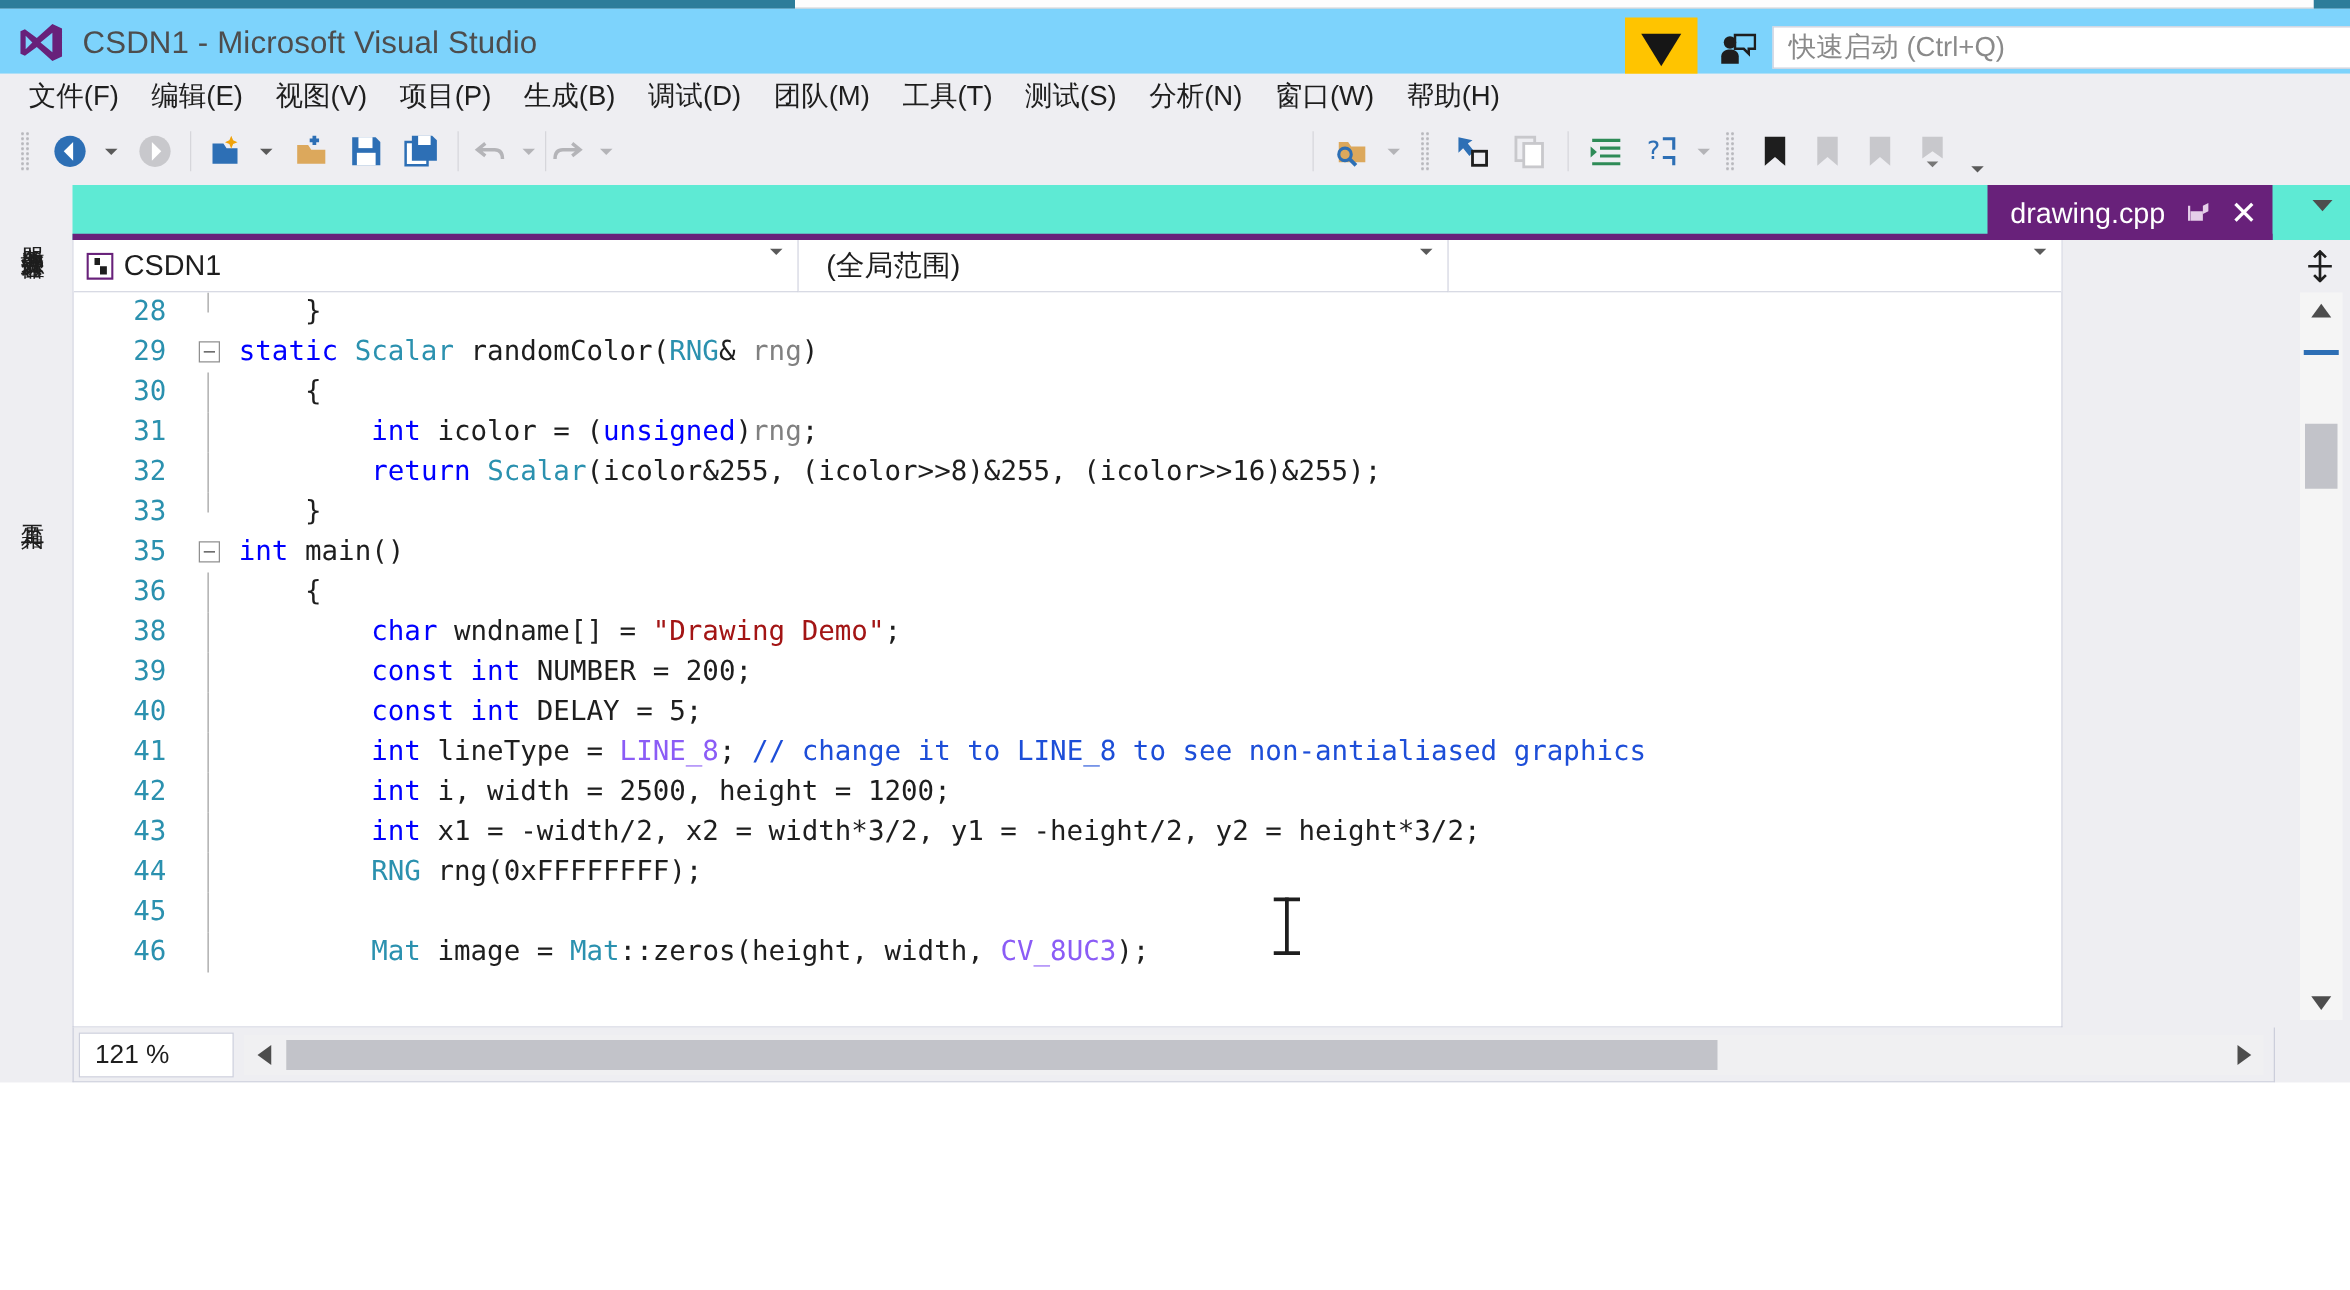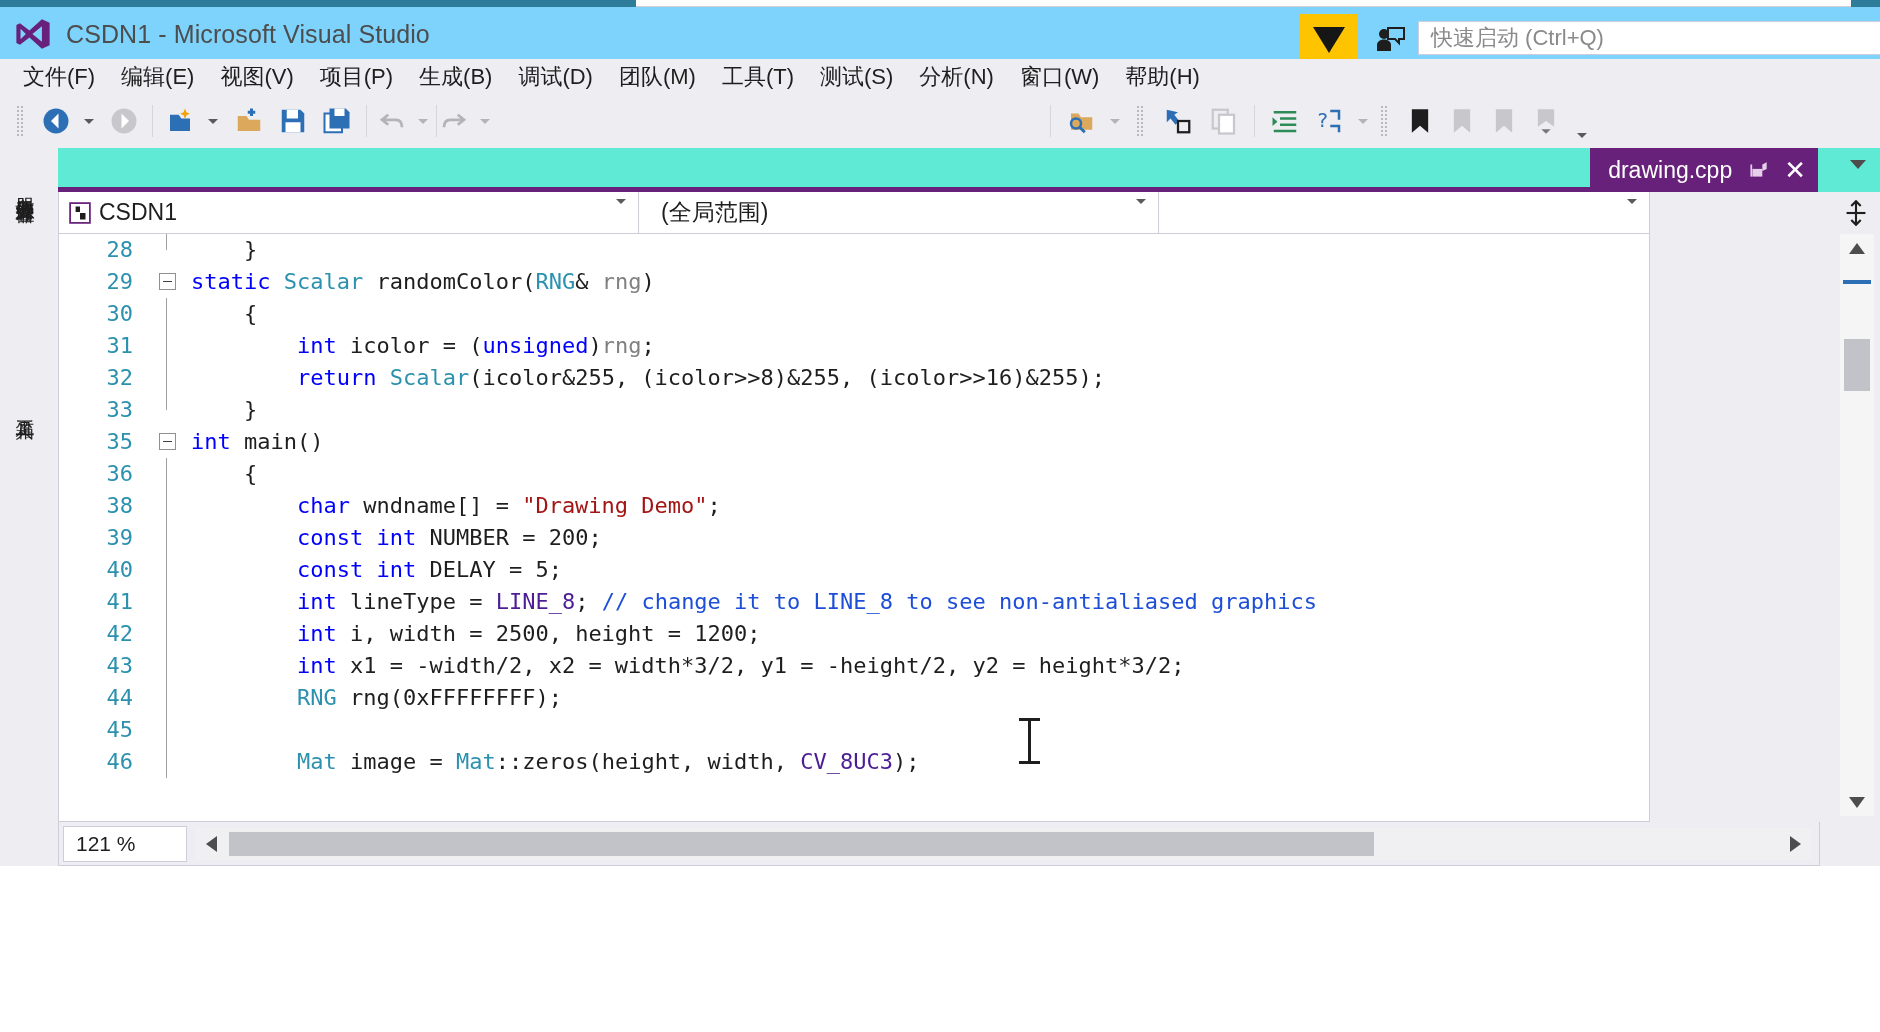--- a/index.html
+++ b/index.html
@@ -97,21 +97,21 @@
   .gutter .vline.half-top{top:0;height:16px;}
   .gutter .fold{position:absolute;left:8px;top:7px;width:17px;height:17px;border:1px solid #909090;background:#FFFFFF;box-sizing:border-box;}
   .gutter .fold:after{content:"";position:absolute;left:3px;top:7px;width:9px;height:1px;background:#404040;}
   .ctext{flex:1;color:#1E1E1E;}
 
   .kw{color:#0000FF;}
   .ty{color:#2B91AF;}
   .str{color:#A31515;}
   .cmt{color:#1d4ed8;}
   .prm{color:#808080;}
-  .mac{color:#4c1d95;}
+  .mac{color:#8b5cf6;}
   .pl{color:#1E1E1E;}
 
   .caret-i{position:absolute;left:1028px;top:718px;width:3px;height:46px;background:#1E1E1E;}
   .caret-i:before,.caret-i:after{content:"";position:absolute;left:-9px;width:21px;height:3px;background:#1E1E1E;}
   .caret-i:before{top:0;}
   .caret-i:after{bottom:0;}
 
   
   .split-btn{position:absolute;right:6px;top:196px;width:36px;height:34px;display:flex;align-items:center;justify-content:center;cursor:pointer;}
   .vscroll{position:absolute;right:6px;top:234px;width:34px;height:582px;background:#F5F5F5;}

